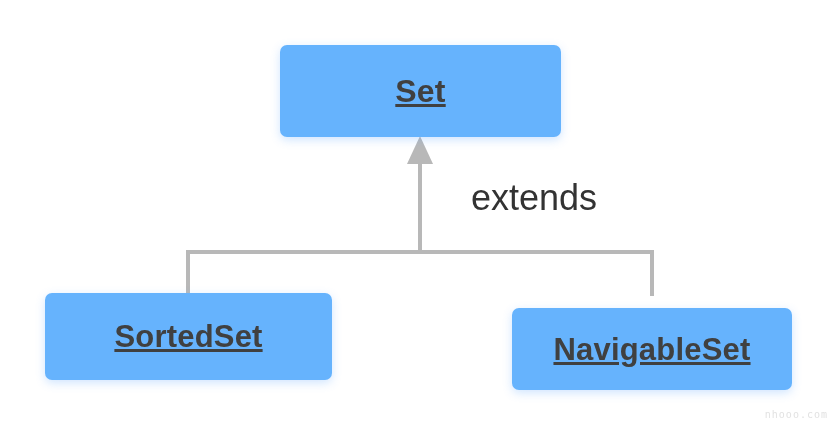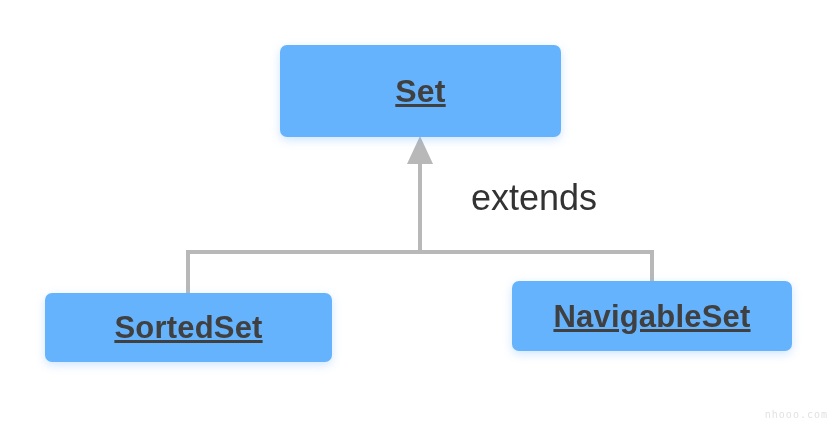--- a/index.html
+++ b/index.html
@@ -48,29 +48,29 @@
     top: 45px;
     width: 281px;
     height: 92px;
   }
   #node-set .node-label { font-size: 32px; }
 
   #node-sortedset {
     left: 45px;
     top: 293px;
     width: 287px;
-    height: 69px;
+    height: 87px;
   }
   #node-sortedset .node-label { font-size: 31px; }
 
   #node-navigableset {
     left: 512px;
-    top: 281px;
+    top: 308px;
     width: 280px;
-    height: 70px;
+    height: 82px;
   }
   #node-navigableset .node-label { font-size: 31px; }
 
   #edge-label-extends {
     position: absolute;
     left: 437px;
     top: 178px;
     font-size: 36px;
     color: #333333;
     white-space: nowrap;

